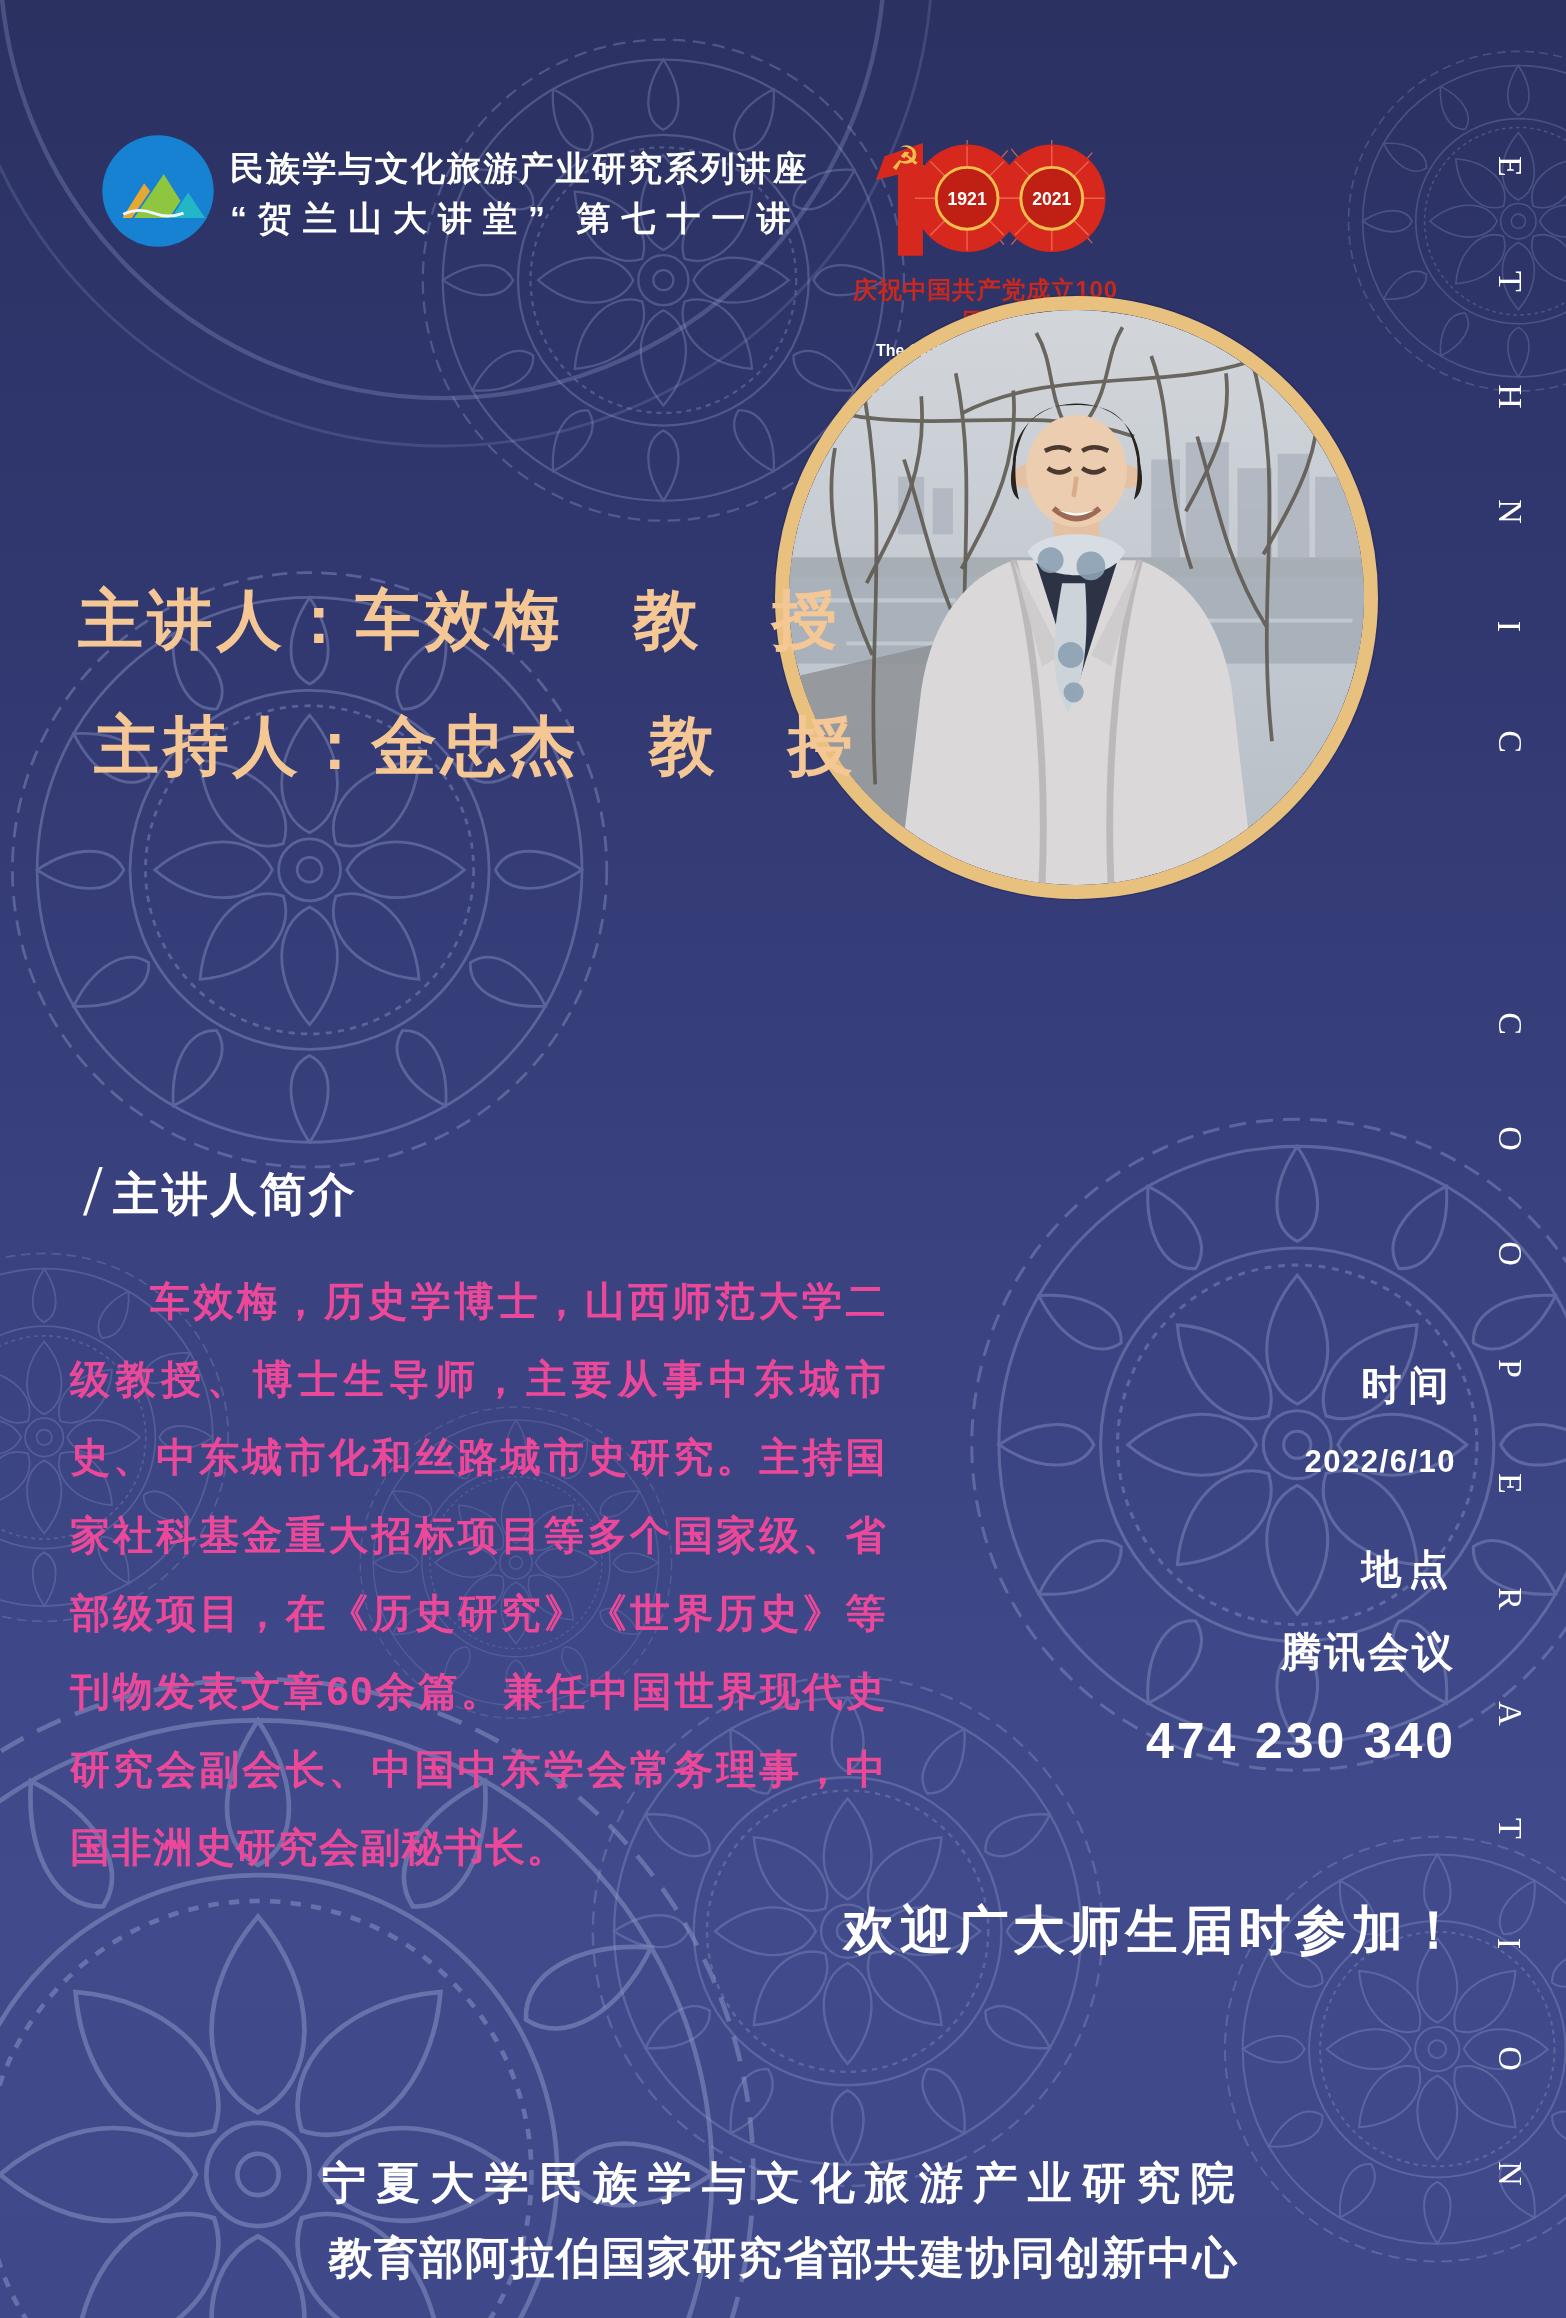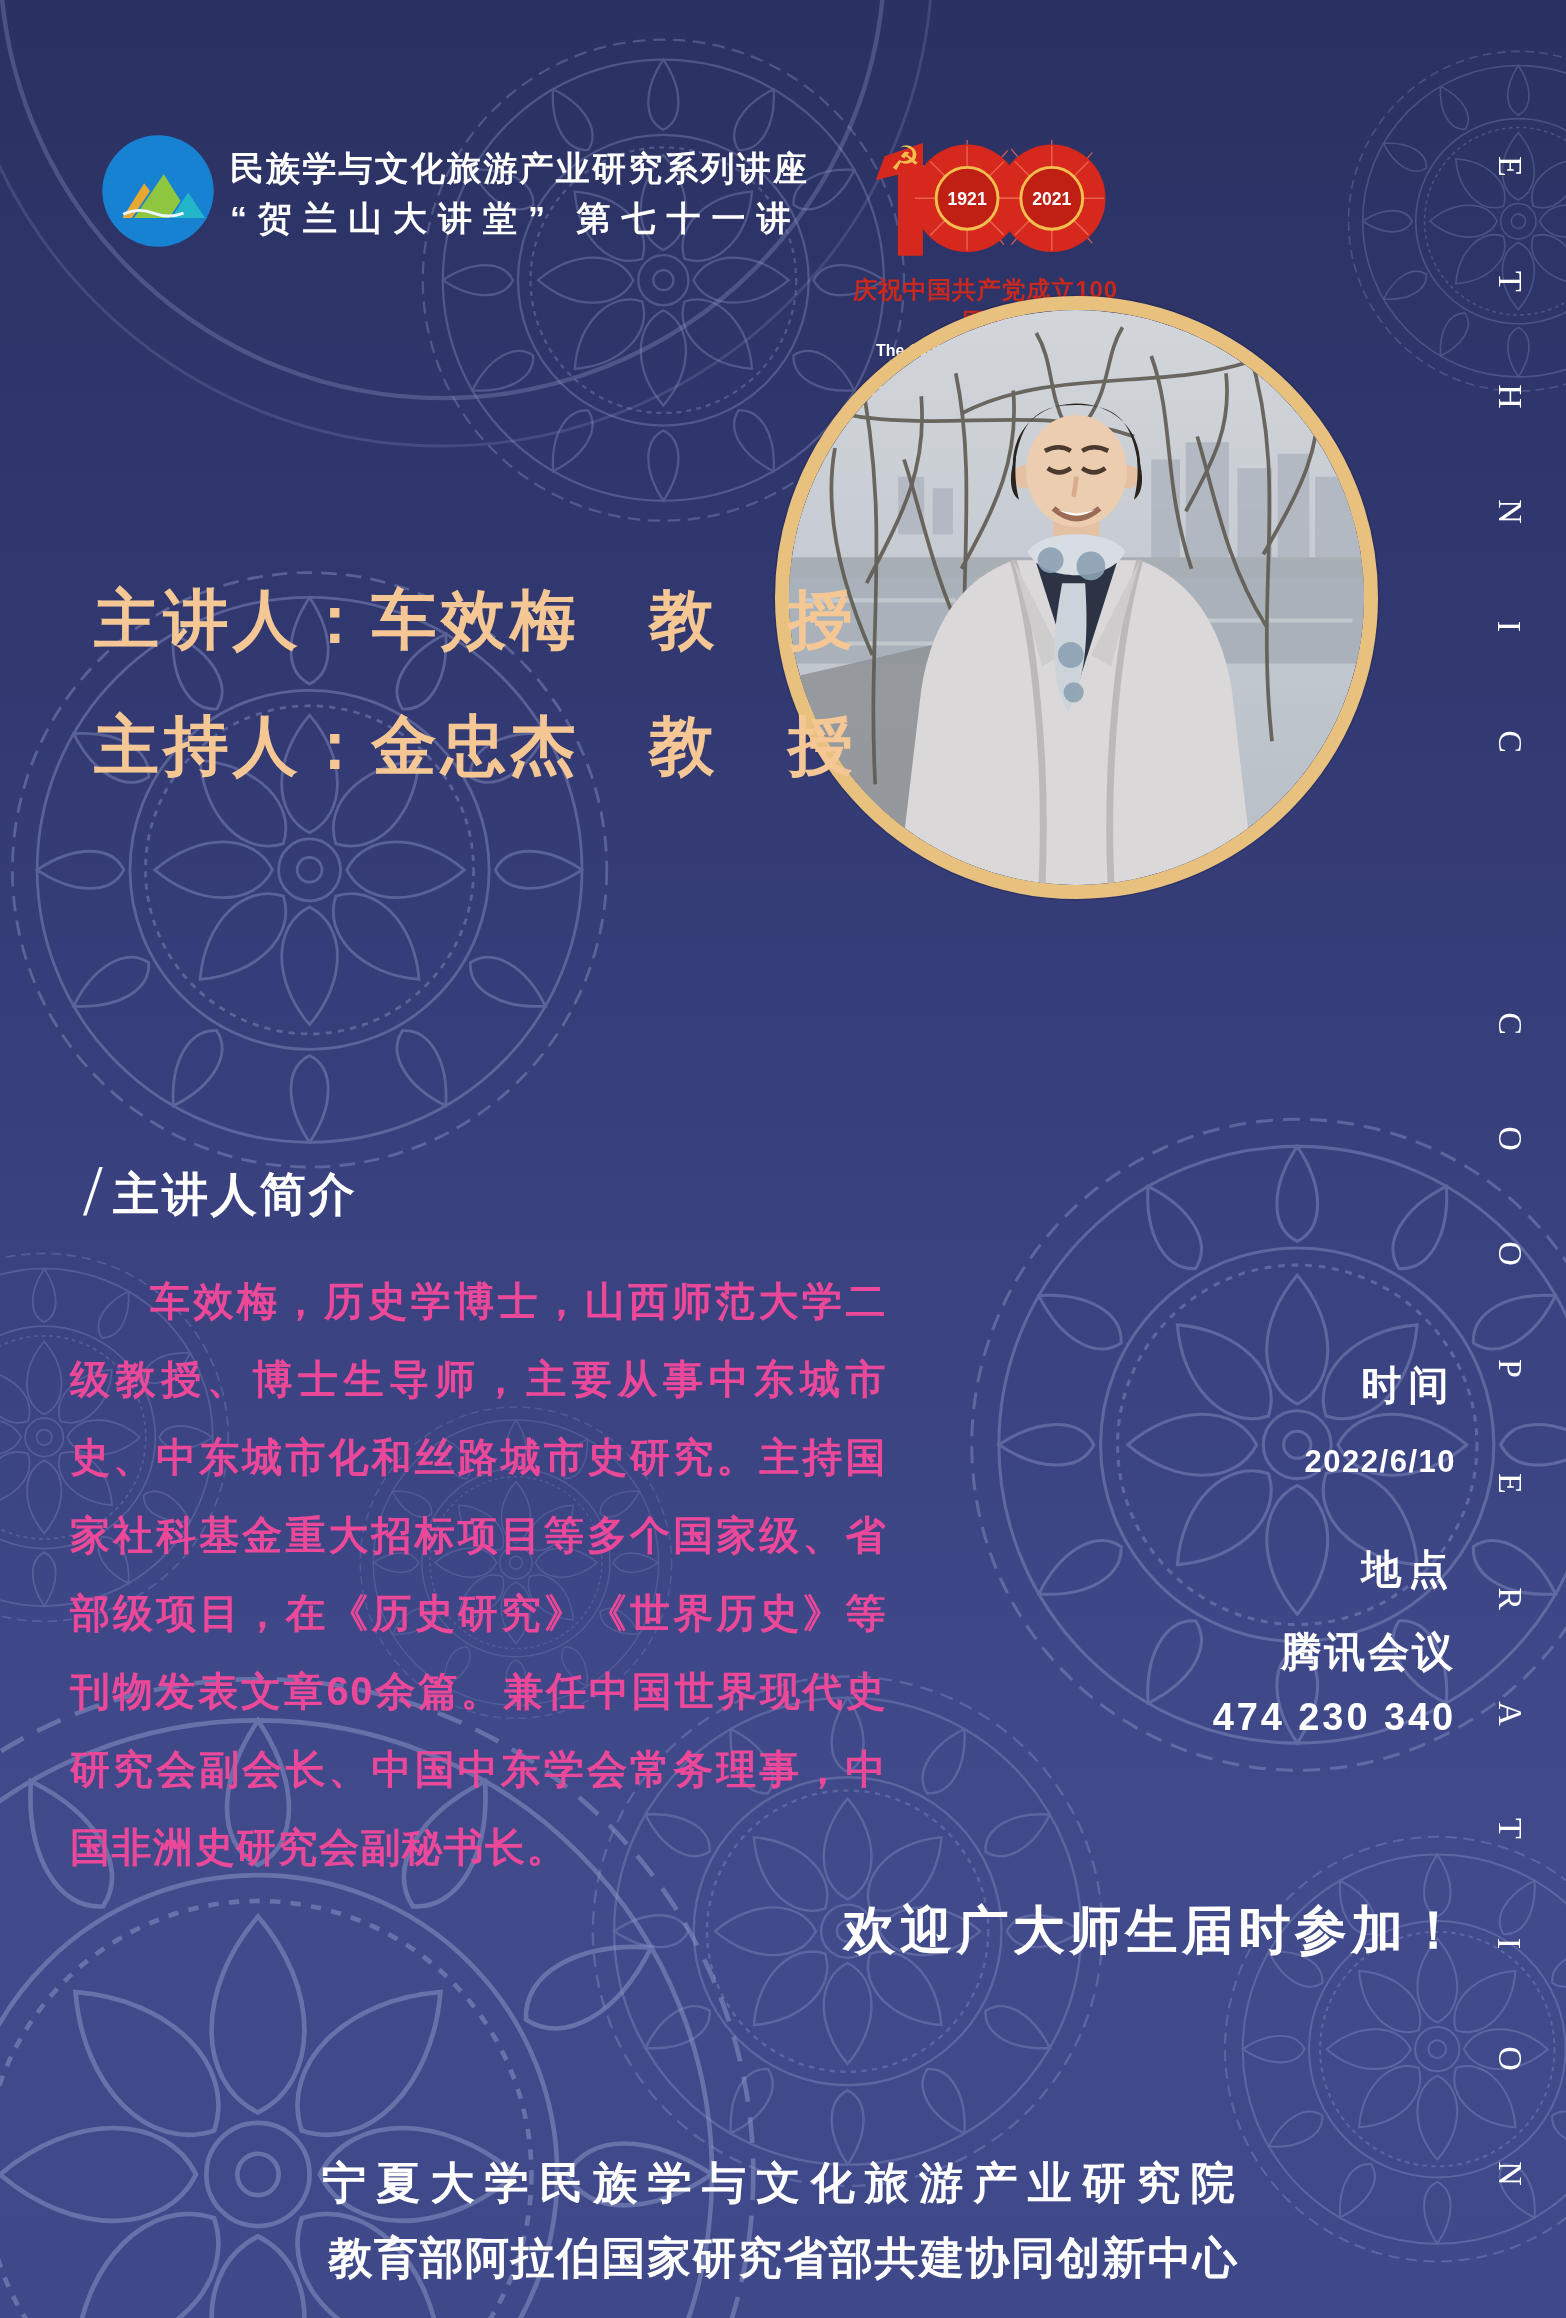--- a/index.html
+++ b/index.html
@@ -20,21 +20,21 @@
   .anniv-cn{font-size:24px;font-weight:bold;color:#c8281e;letter-spacing:0.7px;margin-top:4.4px;}
   .anniv-en{font-size:16px;line-height:20px;font-weight:bold;color:#ffffff;margin-top:2.9px;}
   .slogan{left:1008px;top:215px;font-size:32px;font-weight:bold;color:#ffffff;letter-spacing:0.7px;}
 
   
   .photo-wrap{left:775px;top:296px;width:575px;height:575px;border-radius:50%;
     border:14px solid #e9c17e;overflow:hidden;box-shadow:0 0 0 1.5px rgba(0,0,0,.12);}
   .photo-wrap svg{display:block;width:100%;height:100%;}
 
   
-  .lecturer{left:94px;top:576px;}
+  .lecturer{left:78px;top:576px;}
   .host{left:94px;top:702px;}
   .name-line{font-family:"Liberation Serif",serif;font-size:65px;font-weight:bold;
     color:#f4c795;letter-spacing:4.4px;white-space:nowrap;}
 
   
   .main-title{left:69px;top:942px;font-family:"Liberation Serif",serif;font-size:85px;
     font-weight:bold;color:#f2c383;letter-spacing:3.7px;white-space:nowrap;
     text-shadow:2.2px 2.9px 4.4px rgba(0,0,0,.35);}
 
   
@@ -45,21 +45,21 @@
   .bio-text{left:70px;top:1262px;width:817px;font-size:40px;line-height:78px;font-weight:bold;
     color:#ec4899;letter-spacing:1.5px;text-align:justify;text-indent:2em;margin:0;}
 
   
   .sched{right:111px;top:1358px;width:663px;text-align:right;color:#ffffff;}
   .sched-label{font-family:"Liberation Serif",serif;font-size:40px;font-weight:bold;letter-spacing:7.4px;}
   .sched-date{font-size:31px;font-weight:bold;letter-spacing:1.5px;margin-top:31px;}
   .sched-time{font-size:38px;font-weight:bold;letter-spacing:0.7px;margin-top:13.3px;white-space:nowrap;}
   .sched-gap{height:62px;}
   .sched-platform{font-size:41px;font-weight:bold;letter-spacing:2.9px;margin-top:28px;}
-  .sched-id{font-size:38px;font-weight:bold;letter-spacing:2.9px;margin-top:16px;}
+  .sched-id{font-size:50px;font-weight:bold;letter-spacing:2.9px;margin-top:32px;}
   .welcome{right:103px;top:1896px;font-size:52px;font-weight:bold;color:#ffffff;letter-spacing:4.4px;}
 
   
   .footer{left:0;top:2154px;width:1567px;text-align:center;color:#ffffff;}
   .footer-l1{font-size:44px;font-weight:bold;letter-spacing:10.3px;}
   .footer-l2{font-size:44px;font-weight:bold;letter-spacing:1.5px;margin-top:16px;}
 
   
   .vertical-text{right:31px;top:109px;width:52px;display:flex;flex-direction:column;align-items:center;}
   .vletter{height:115px;display:flex;align-items:center;justify-content:center;

